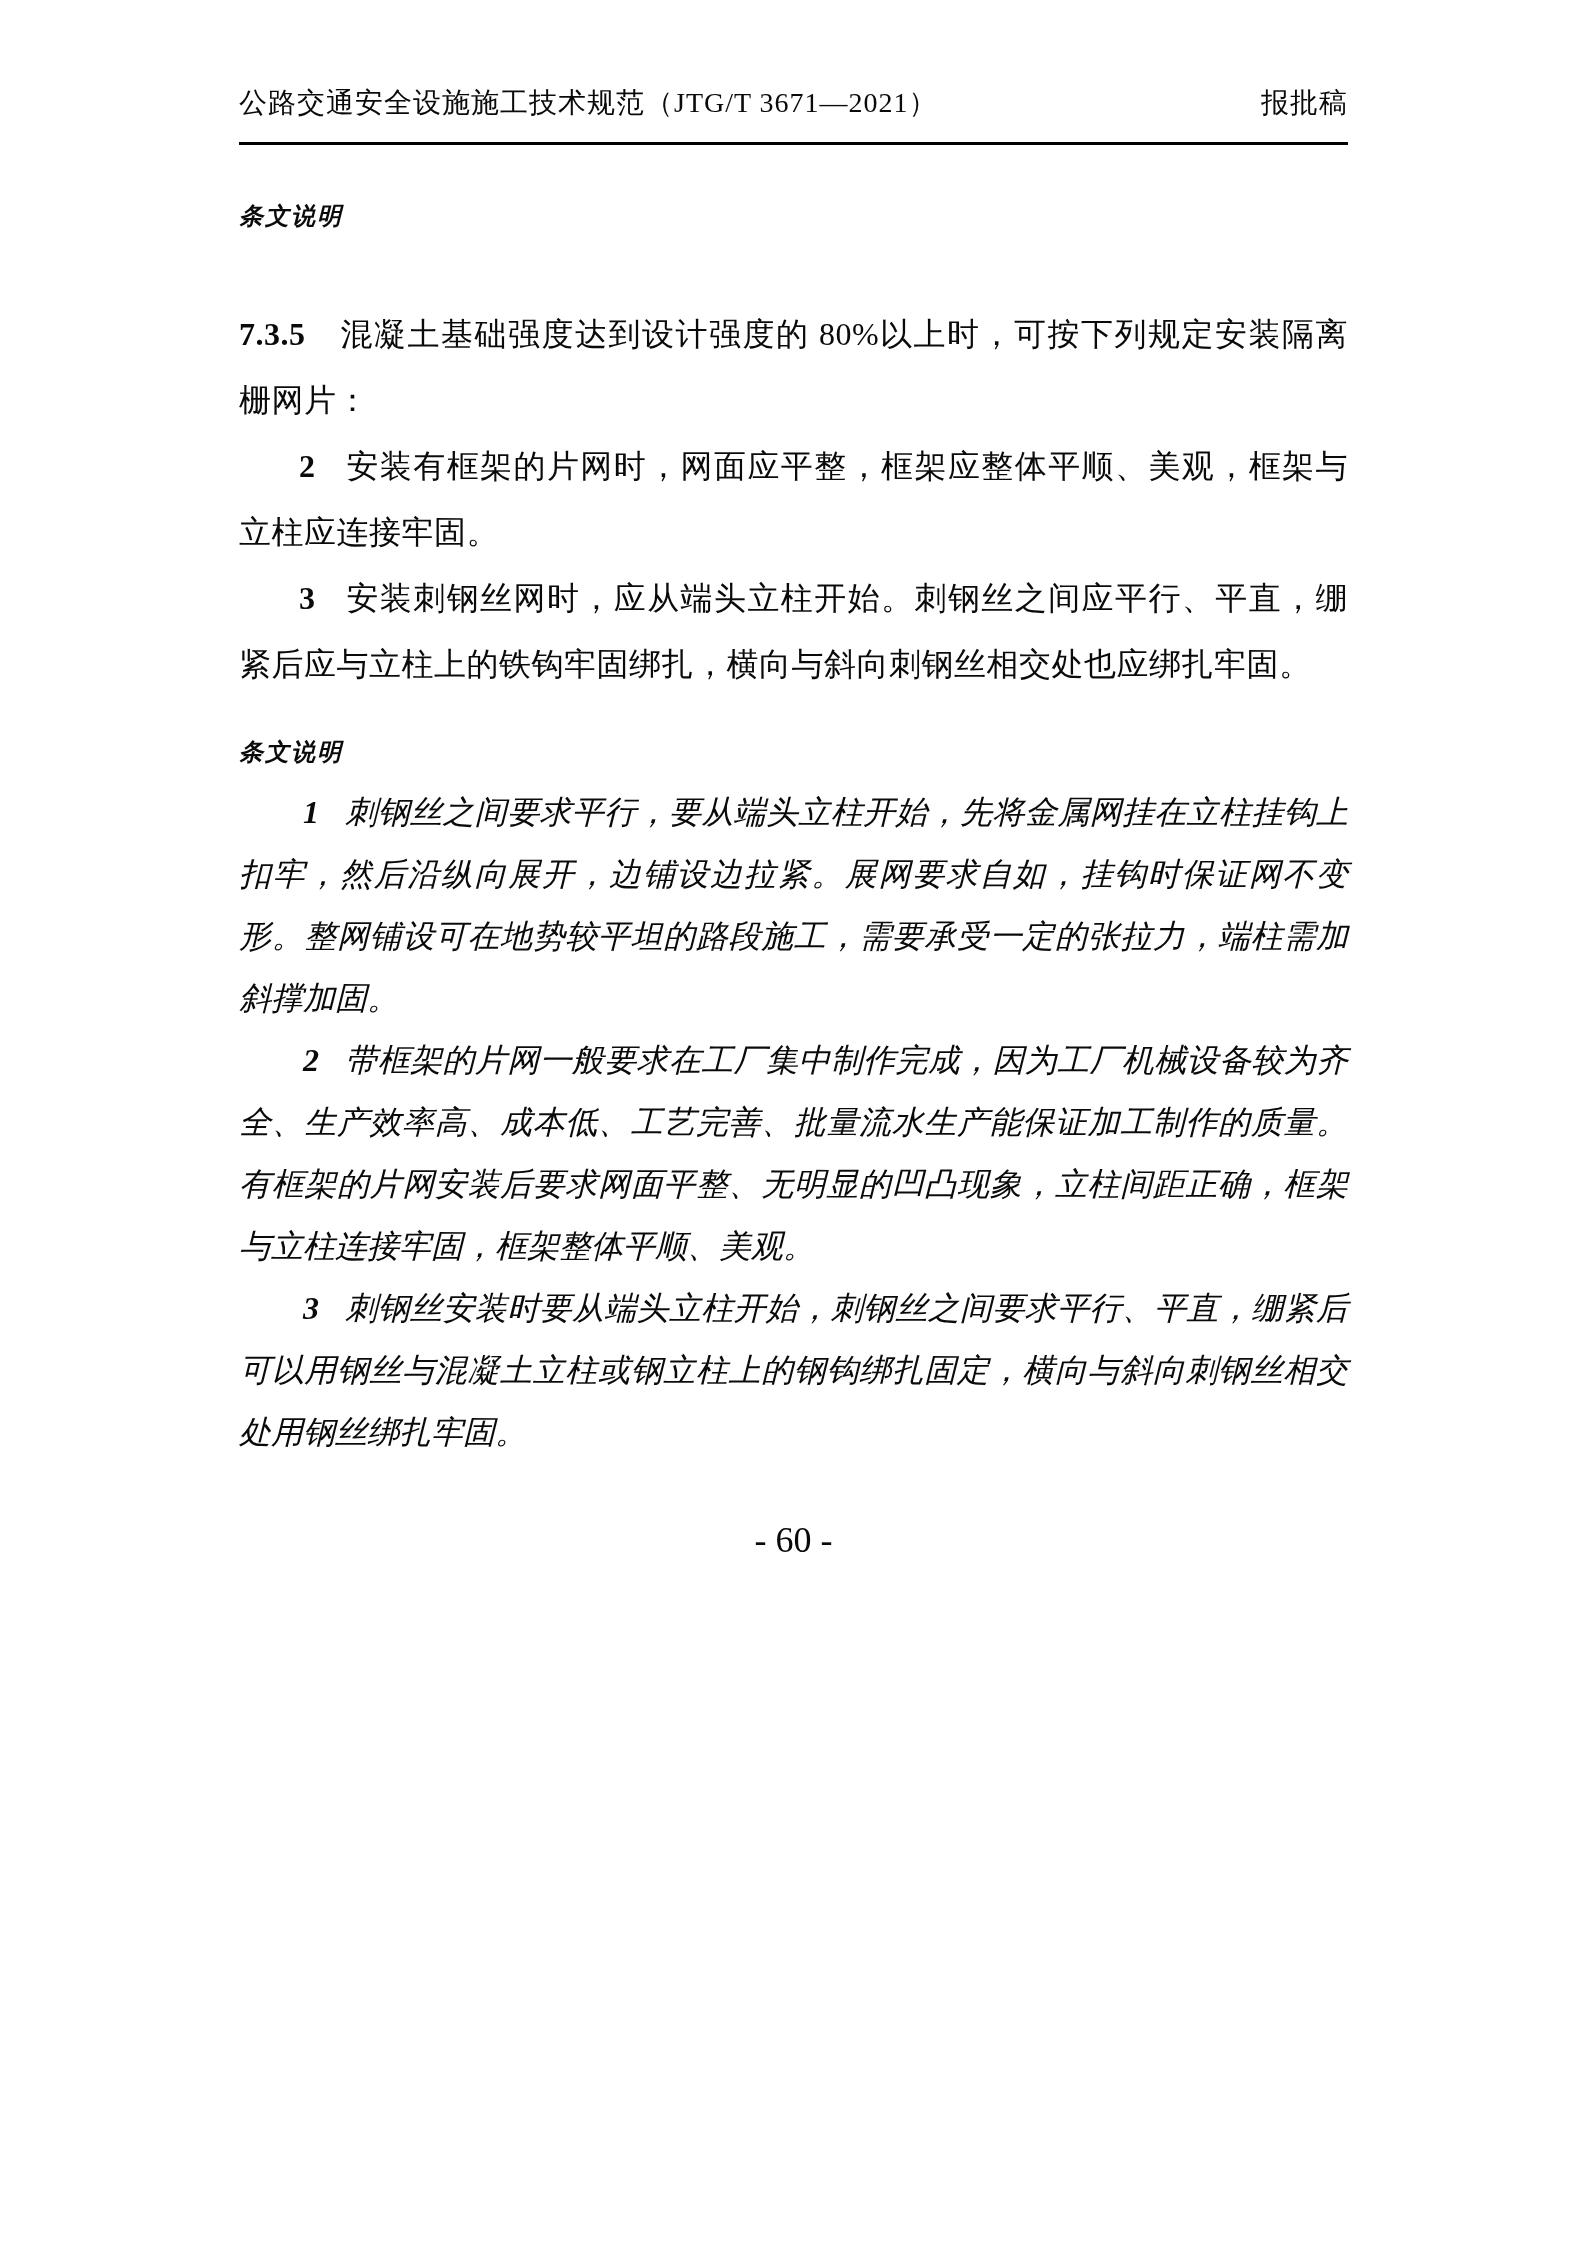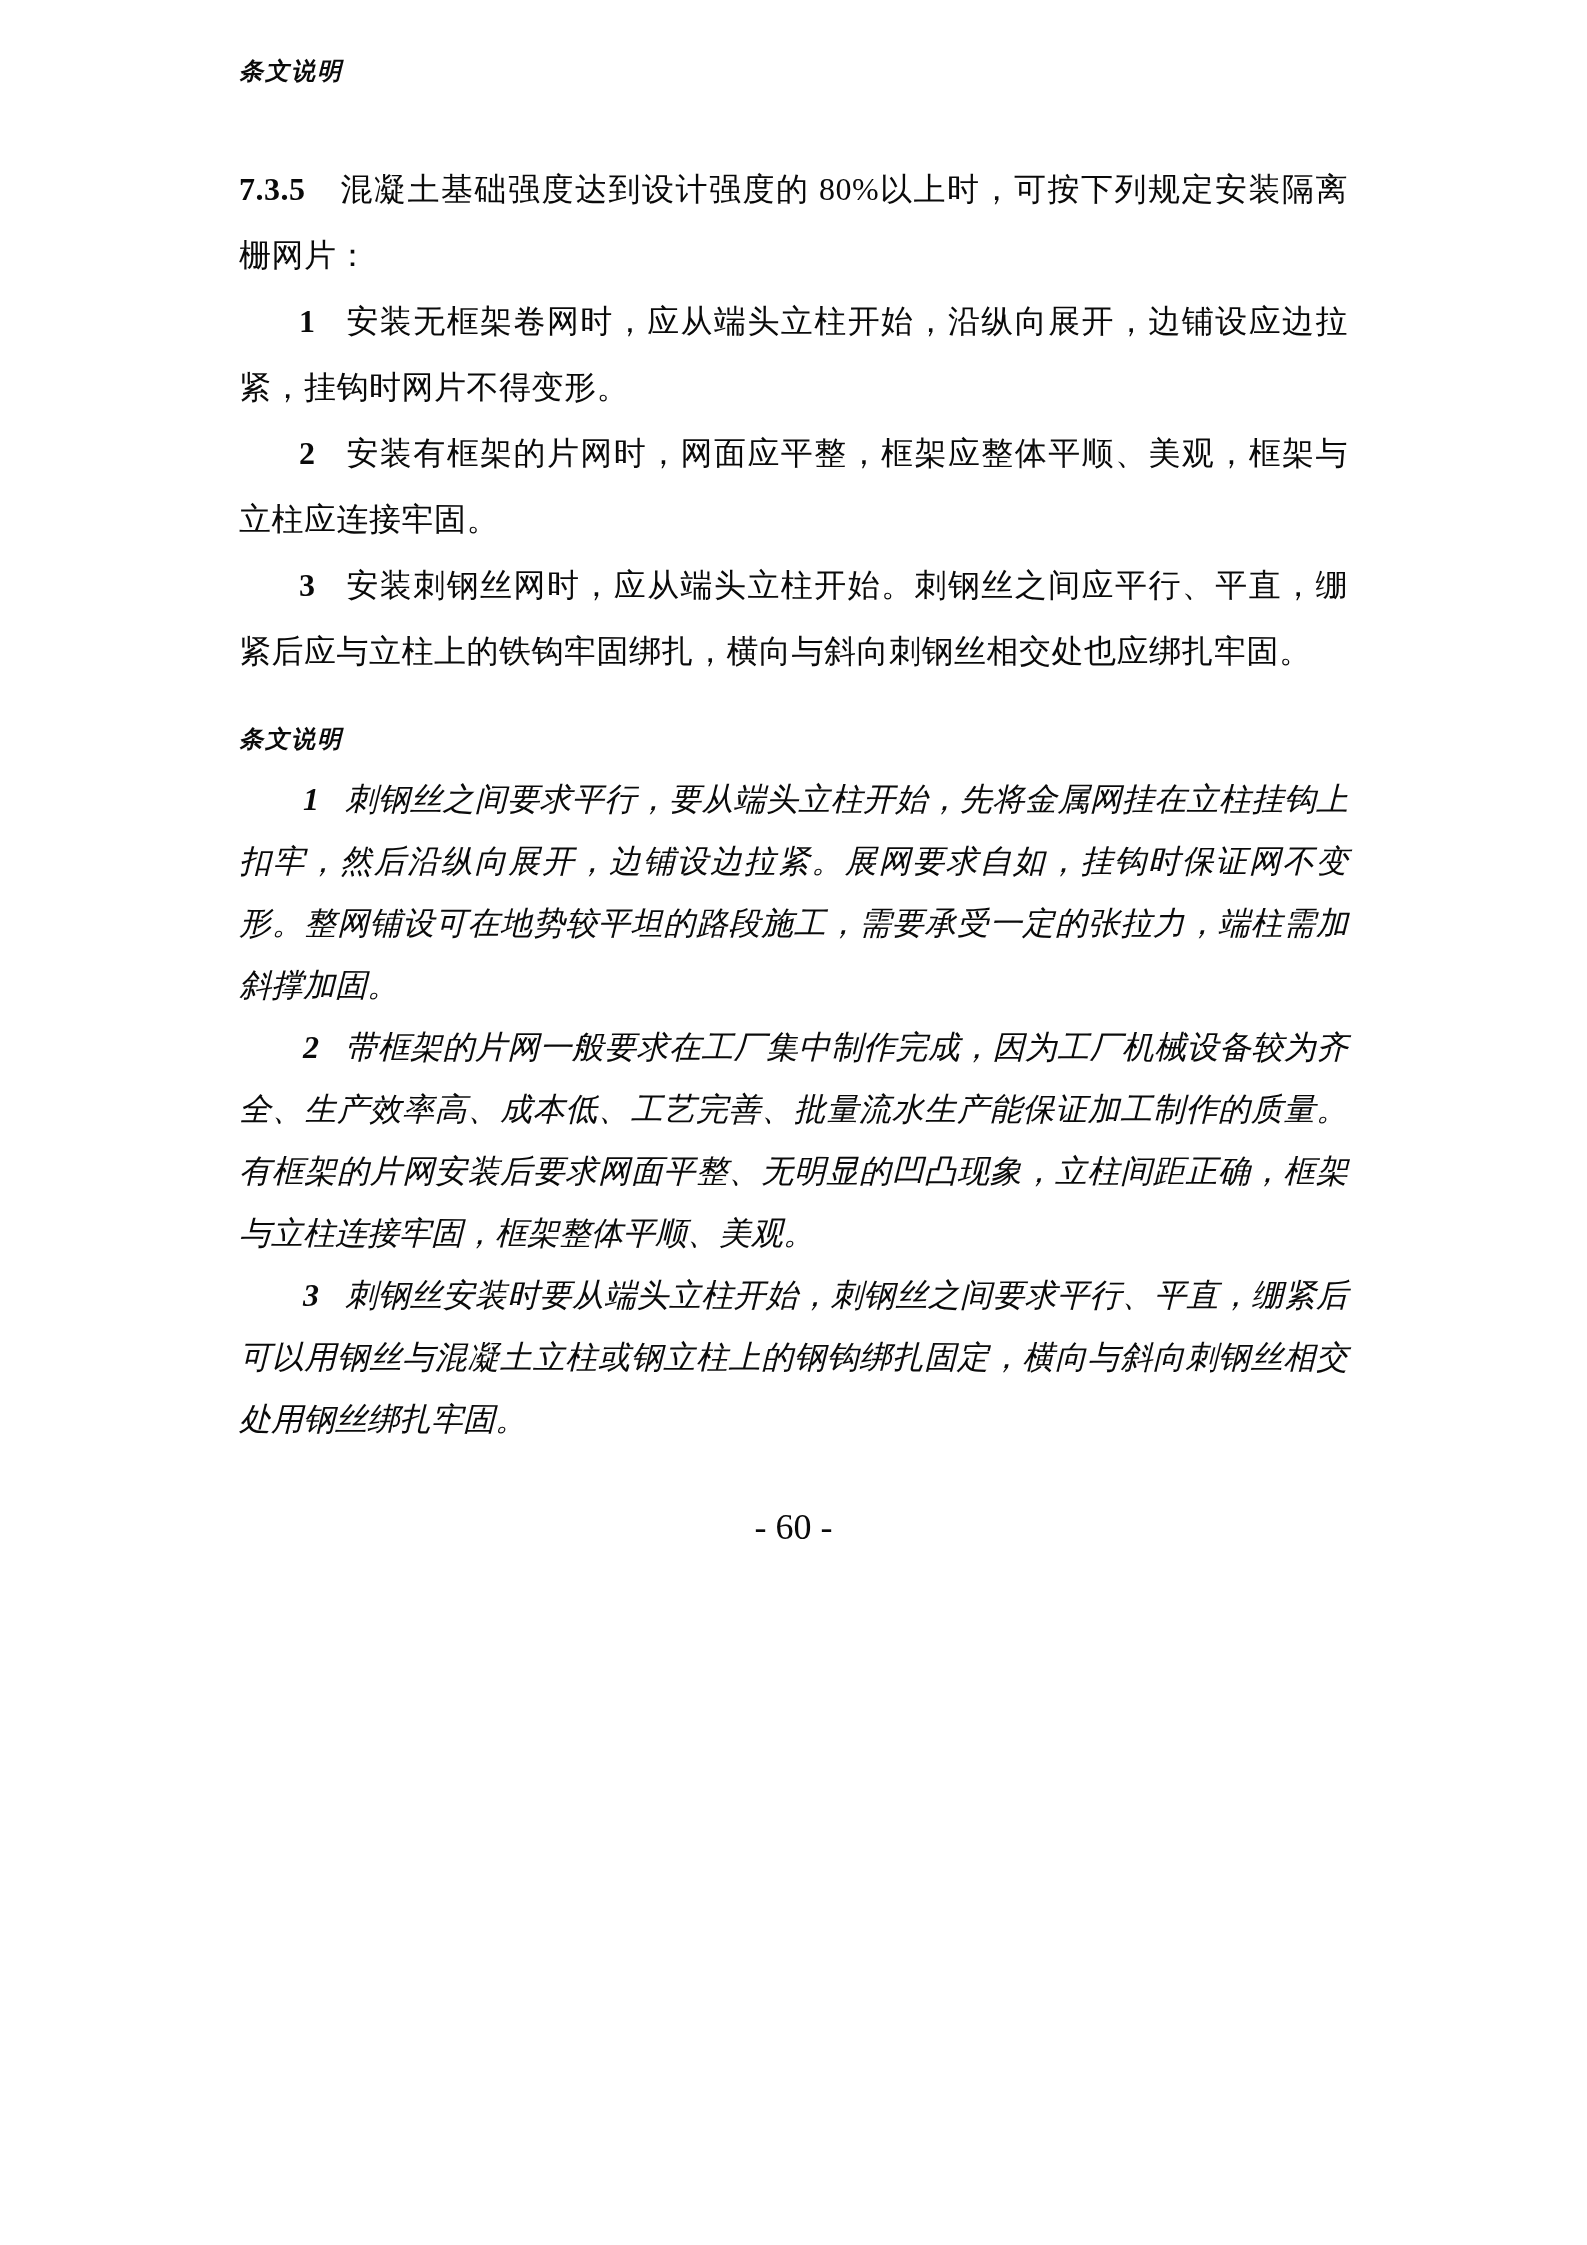--- a/index.html
+++ b/index.html
@@ -76,28 +76,31 @@
     text-align: center;
     font-size: 36px;
     line-height: 36px;
   }
 </style>
 </head>
 <body>
 
 <div class="page">
 
+  <div class="page-header">
+    <span>公路交通安全设施施工技术规范（JTG/T 3671—2021）</span>
+    <span>报批稿</span>
+  </div>
 
 
   <p class="commentary-heading mt-heading1">条文说明</p>
 
 
   <p class="body-para mt-clause2"><span class="clause-num">7.3.5</span><span>混凝土基础强度达到设计强度的 80%以上时，可按下列规定安装隔离栅网片：</span></p>
 
-  <p class="body-para list-item"><span class="item-num">1</span><span>安装无框架卷网时，应从端头立柱开始，沿纵向展开，边铺设应边拉紧，挂钩时网片不得变形。</span></p>
 
   <p class="body-para list-item"><span class="item-num">2</span><span>安装有框架的片网时，网面应平整，框架应整体平顺、美观，框架与立柱应连接牢固。</span></p>
 
   <p class="body-para list-item"><span class="item-num">3</span><span>安装刺钢丝网时，应从端头立柱开始。刺钢丝之间应平行、平直，绷紧后应与立柱上的铁钩牢固绑扎，横向与斜向刺钢丝相交处也应绑扎牢固。</span></p>
 
   <p class="commentary-heading mt-heading2">条文说明</p>
 
   <p class="commentary mt-citem1"><span class="item-num">1</span><span>刺钢丝之间要求平行，要从端头立柱开始，先将金属网挂在立柱挂钩上扣牢，然后沿纵向展开，边铺设边拉紧。展网要求自如，挂钩时保证网不变形。整网铺设可在地势较平坦的路段施工，需要承受一定的张拉力，端柱需加斜撑加固。</span></p>
 
   <p class="commentary"><span class="item-num">2</span><span>带框架的片网一般要求在工厂集中制作完成，因为工厂机械设备较为齐全、生产效率高、成本低、工艺完善、批量流水生产能保证加工制作的质量。有框架的片网安装后要求网面平整、无明显的凹凸现象，立柱间距正确，框架与立柱连接牢固，框架整体平顺、美观。</span></p>

